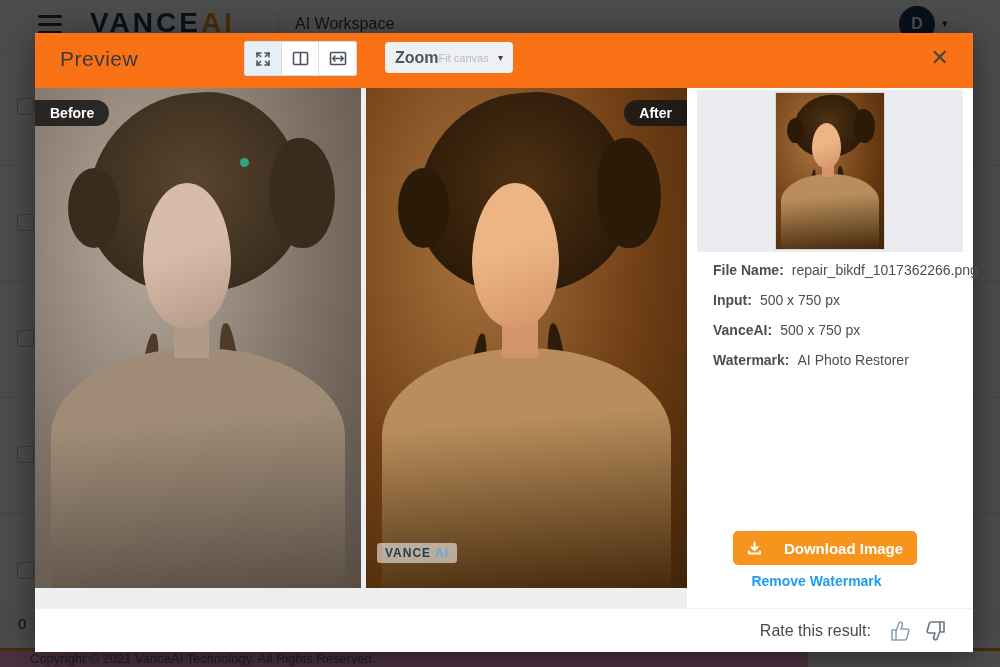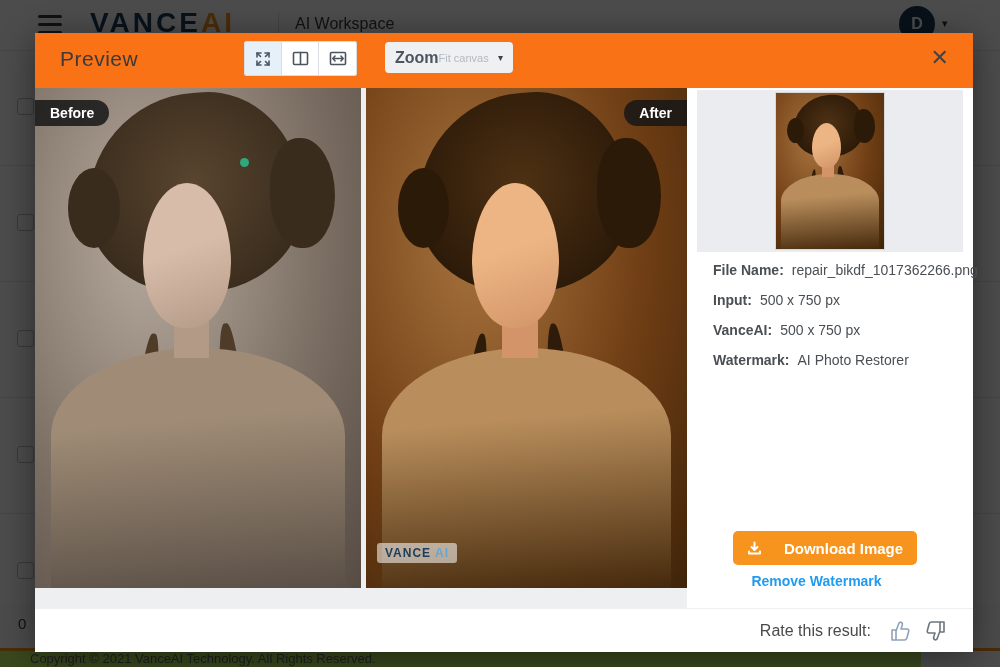--- a/index.html
+++ b/index.html
@@ -23,21 +23,21 @@
     background:#1c3a57;color:#fff;font-size:16px;font-weight:bold;
     display:flex;align-items:center;justify-content:center;}
   .avatar-caret{position:absolute;left:942px;top:17px;font-size:11px;color:#333;}
   .bg-rows{position:absolute;left:0;top:50px;width:1000px;height:553px;}
   .bg-row{position:relative;height:115px;border-bottom:1px solid #e8e8e8;}
   .bg-checkbox{position:absolute;left:17px;top:48px;width:15px;height:15px;border:1px solid #b9bfc6;
     border-radius:3px;background:#fff;}
   .bg-footer{position:absolute;left:0;top:603px;width:1000px;height:45px;background:#fafafa;
     border-bottom:3px solid #f7941e;}
   .bg-count{position:absolute;left:18px;top:12px;font-size:15px;color:#3c3c3c;}
-  .bg-copyright{position:absolute;left:0;top:651px;width:921px;height:16px;background:#bef264;
+  .bg-copyright{position:absolute;left:0;top:651px;width:808px;height:16px;background:#f9a8d4;
     overflow:hidden;}
   .bg-copyright span{display:block;margin-left:30px;font-size:13px;color:#666;}
   .overlay{position:absolute;inset:0;background:rgba(0,0,0,0.70);}
   
   .modal{position:absolute;left:35px;top:33px;width:938px;height:618px;background:#fff;
     box-shadow:0 6px 32px rgba(0,0,0,0.45);}
   .m-header{position:relative;height:55px;background:#f97316;}
   .m-title{position:absolute;left:25px;top:14px;font-size:21px;font-weight:500;color:#3a3a3a;
     letter-spacing:0.5px;}
   .tool-group{position:absolute;left:209px;top:8px;height:33px;display:flex;

